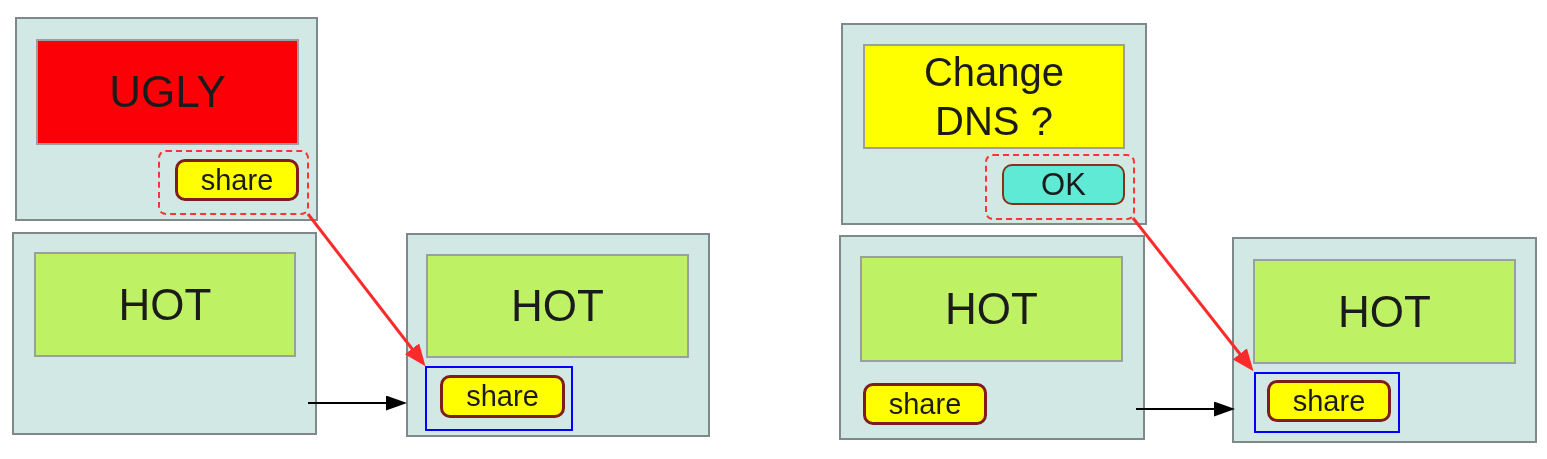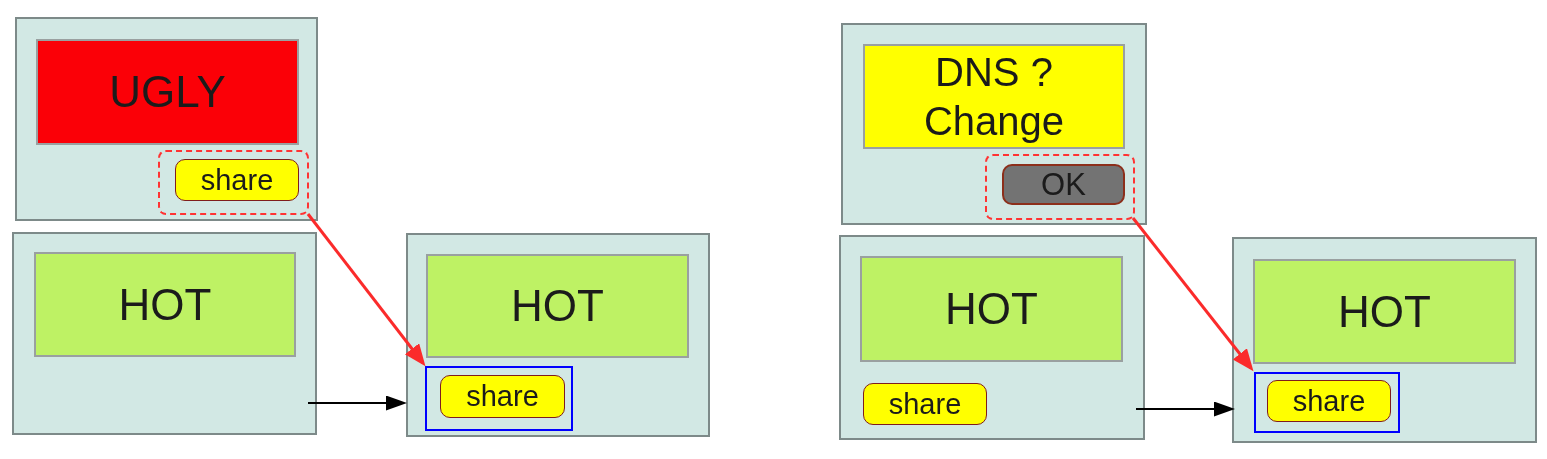--- a/index.html
+++ b/index.html
@@ -29,22 +29,22 @@
   .banner.green{background:#bef264;}
   .banner.yellow{background:#ffff00;line-height:1.22;font-size:40px;}
   .btn{
     position:absolute;
     display:flex;align-items:center;justify-content:center;
     font-size:29px;
     border-radius:10px;
     box-sizing:border-box;
     cursor:pointer;
   }
-  .btn.yellow-btn{background:#ffff00;border:1px solid #7f1d1d;}
-  .btn.ok-btn{background:#737373;border:2px solid #8c2f1b;font-size:31px;text-align:center;}
+  .btn.yellow-btn{background:#ffff00;border:3px solid #7f1d1d;}
+  .btn.ok-btn{background:#5eead4;border:2px solid #8c2f1b;font-size:31px;text-align:center;}
   .dashed-outline{
     position:absolute;
     border:2px dashed #ff3333;
     border-radius:8px;
     box-sizing:border-box;
   }
   .blue-outline{
     position:absolute;
     border:2px solid #0000ff;
     box-sizing:border-box;
@@ -81,22 +81,22 @@
     </div>
     <div class="blue-outline" style="left:17px;top:131px;width:148px;height:65px;"></div>
     <div class="btn yellow-btn" style="left:32px;top:140px;width:125px;height:43px;">
       <span>share</span>
     </div>
   </div>
 
   <div class="panel" style="left:841px;top:23px;width:306px;height:202px;">
     <div class="banner yellow" style="left:20px;top:19px;width:262px;height:105px;">
       <span>
+        <span style="display:block">Change</span>
         <span style="display:block">DNS ?</span>
-        <span style="display:block">Change</span>
       </span>
     </div>
     <div class="dashed-outline" style="left:142px;top:129px;width:150px;height:66px;"></div>
     <div class="btn ok-btn" style="left:159px;top:139px;width:123px;height:41px;">
       <span>OK</span>
     </div>
   </div>
 
   <div class="panel" style="left:839px;top:235px;width:306px;height:205px;">
     <div class="banner green" style="left:19px;top:19px;width:263px;height:106px;">

